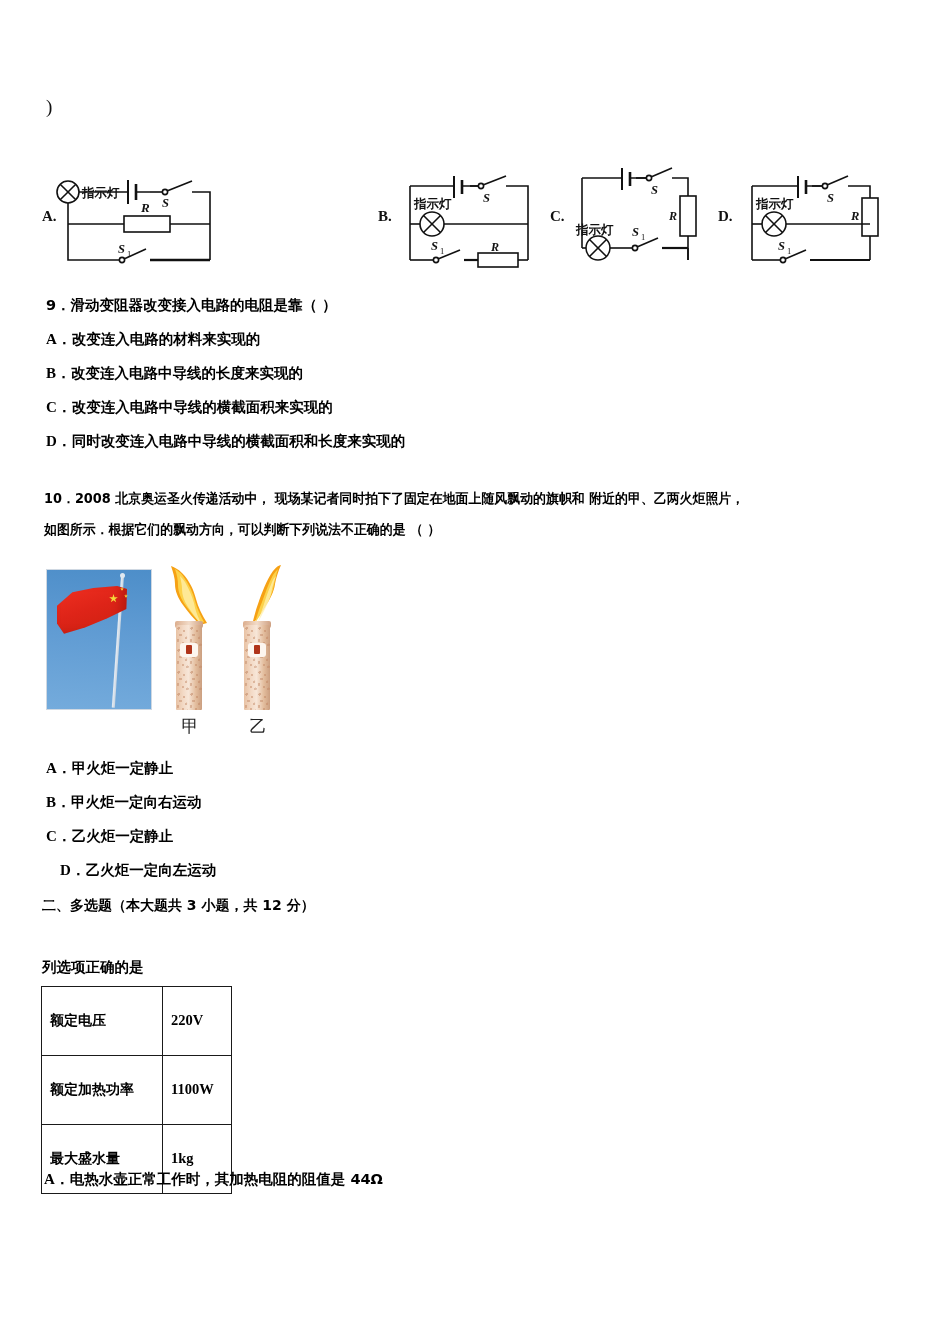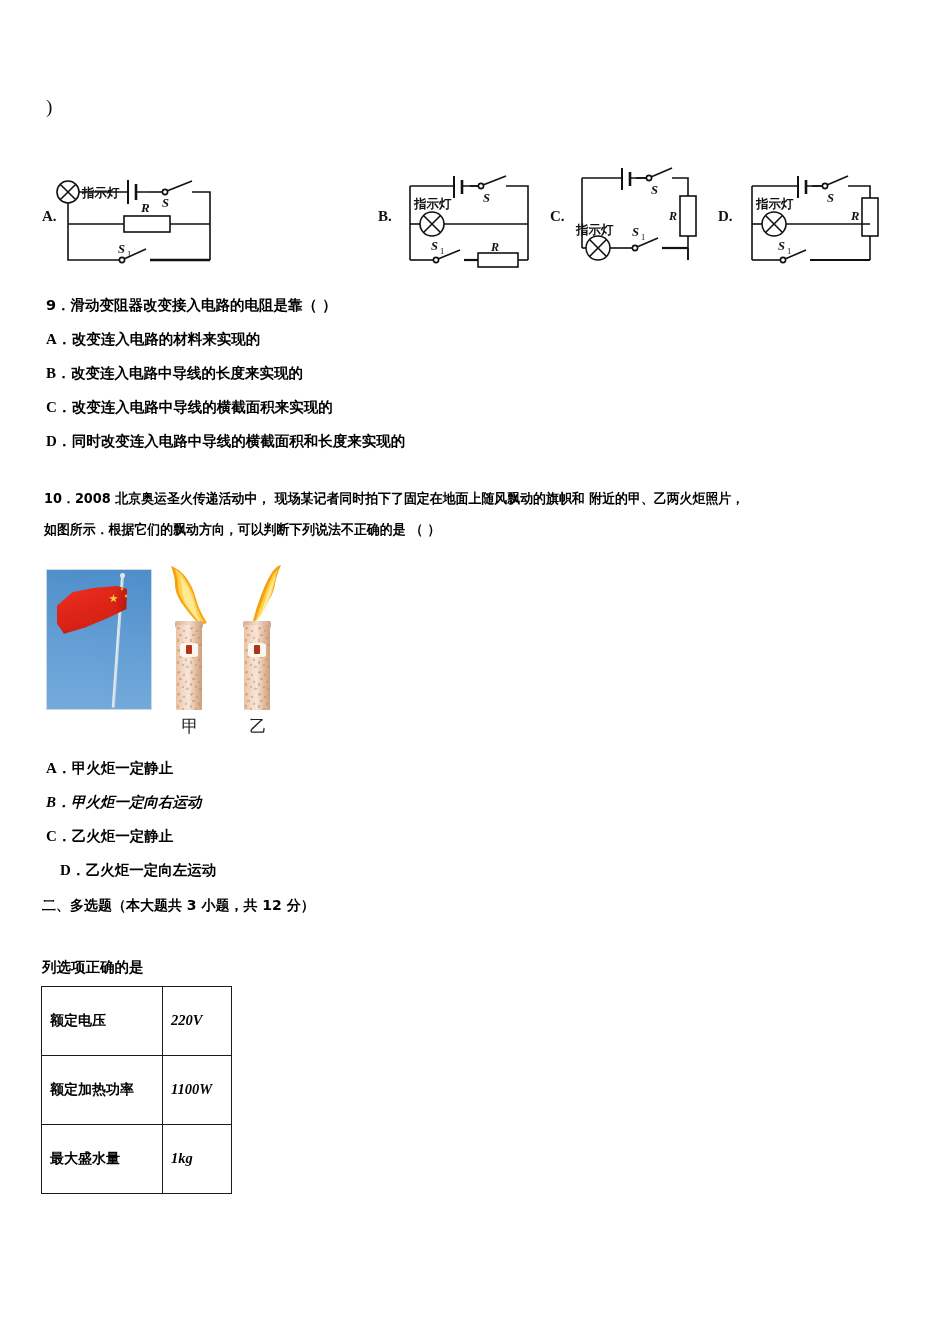--- a/index.html
+++ b/index.html
@@ -224,21 +224,20 @@
     font-weight: bold;
     font-size: 14px;
     padding: 22px 8px;
     vertical-align: middle;
     line-height: 1.65;
   }
   .spec-table td.label-cell { width: 104px; }
   .spec-table td.value-cell {
     width: 52px;
     font-family: "Liberation Serif", serif;
-    font-style: italic;
     font-weight: bold;
     font-size: 14.5px;
   }
 
   .sub { font-size: 0.72em; vertical-align: -0.25em; }
   .sup { font-size: 0.72em; vertical-align: 0.45em; }
   .ital-ser { font-family: "Liberation Serif", serif; font-style: italic; font-weight: bold; }
   .ser { font-family: "Liberation Serif", serif; font-weight: bold; }
 </style>
 </head>
@@ -451,21 +450,21 @@
       <div class="torch-cap"></div>
       <div class="handle"></div>
       <div class="emblem"></div>
       <div class="torch-name">乙</div>
     </div>
   </div>
 
   <div class="opt-line" style="left:46px; top:759px;">
     <span class="lt">A．</span><span>甲火炬一定静止</span>
   </div>
-  <div class="opt-line" style="left:46px; top:793px;font-style:italic;">
+  <div class="opt-line" style="left:46px; top:793px;">
     <span class="lt">B．</span><span>甲火炬一定向右运动</span>
   </div>
   <div class="opt-line" style="left:46px; top:827px;">
     <span class="lt">C．</span><span>乙火炬一定静止</span>
   </div>
   <div class="opt-line" style="left:60px; top:861px;">
     <span class="lt">D．</span><span>乙火炬一定向左运动</span>
   </div>
 
   <div class="section-head" style="left:42px; top:897px;">二、多选题（本大题共 3 小题，共 12 分）</div>
@@ -483,14 +482,17 @@
       <td class="label-cell" style="padding-right:4px;">额定加热功率</td>
       <td class="value-cell">1100W</td>
     </tr>
     <tr>
       <td class="label-cell">最大盛水量</td>
       <td class="value-cell">1kg</td>
     </tr>
   </tbody>
     </table>
 
+  <div class="opt-line" style="left:44px; top:1170px;">
+    <span class="lt">A．</span><span>电热水壶正常工作时，其加热电阻的阻值是 44Ω</span>
+  </div>
 
 </div>
 
 </body></html>

